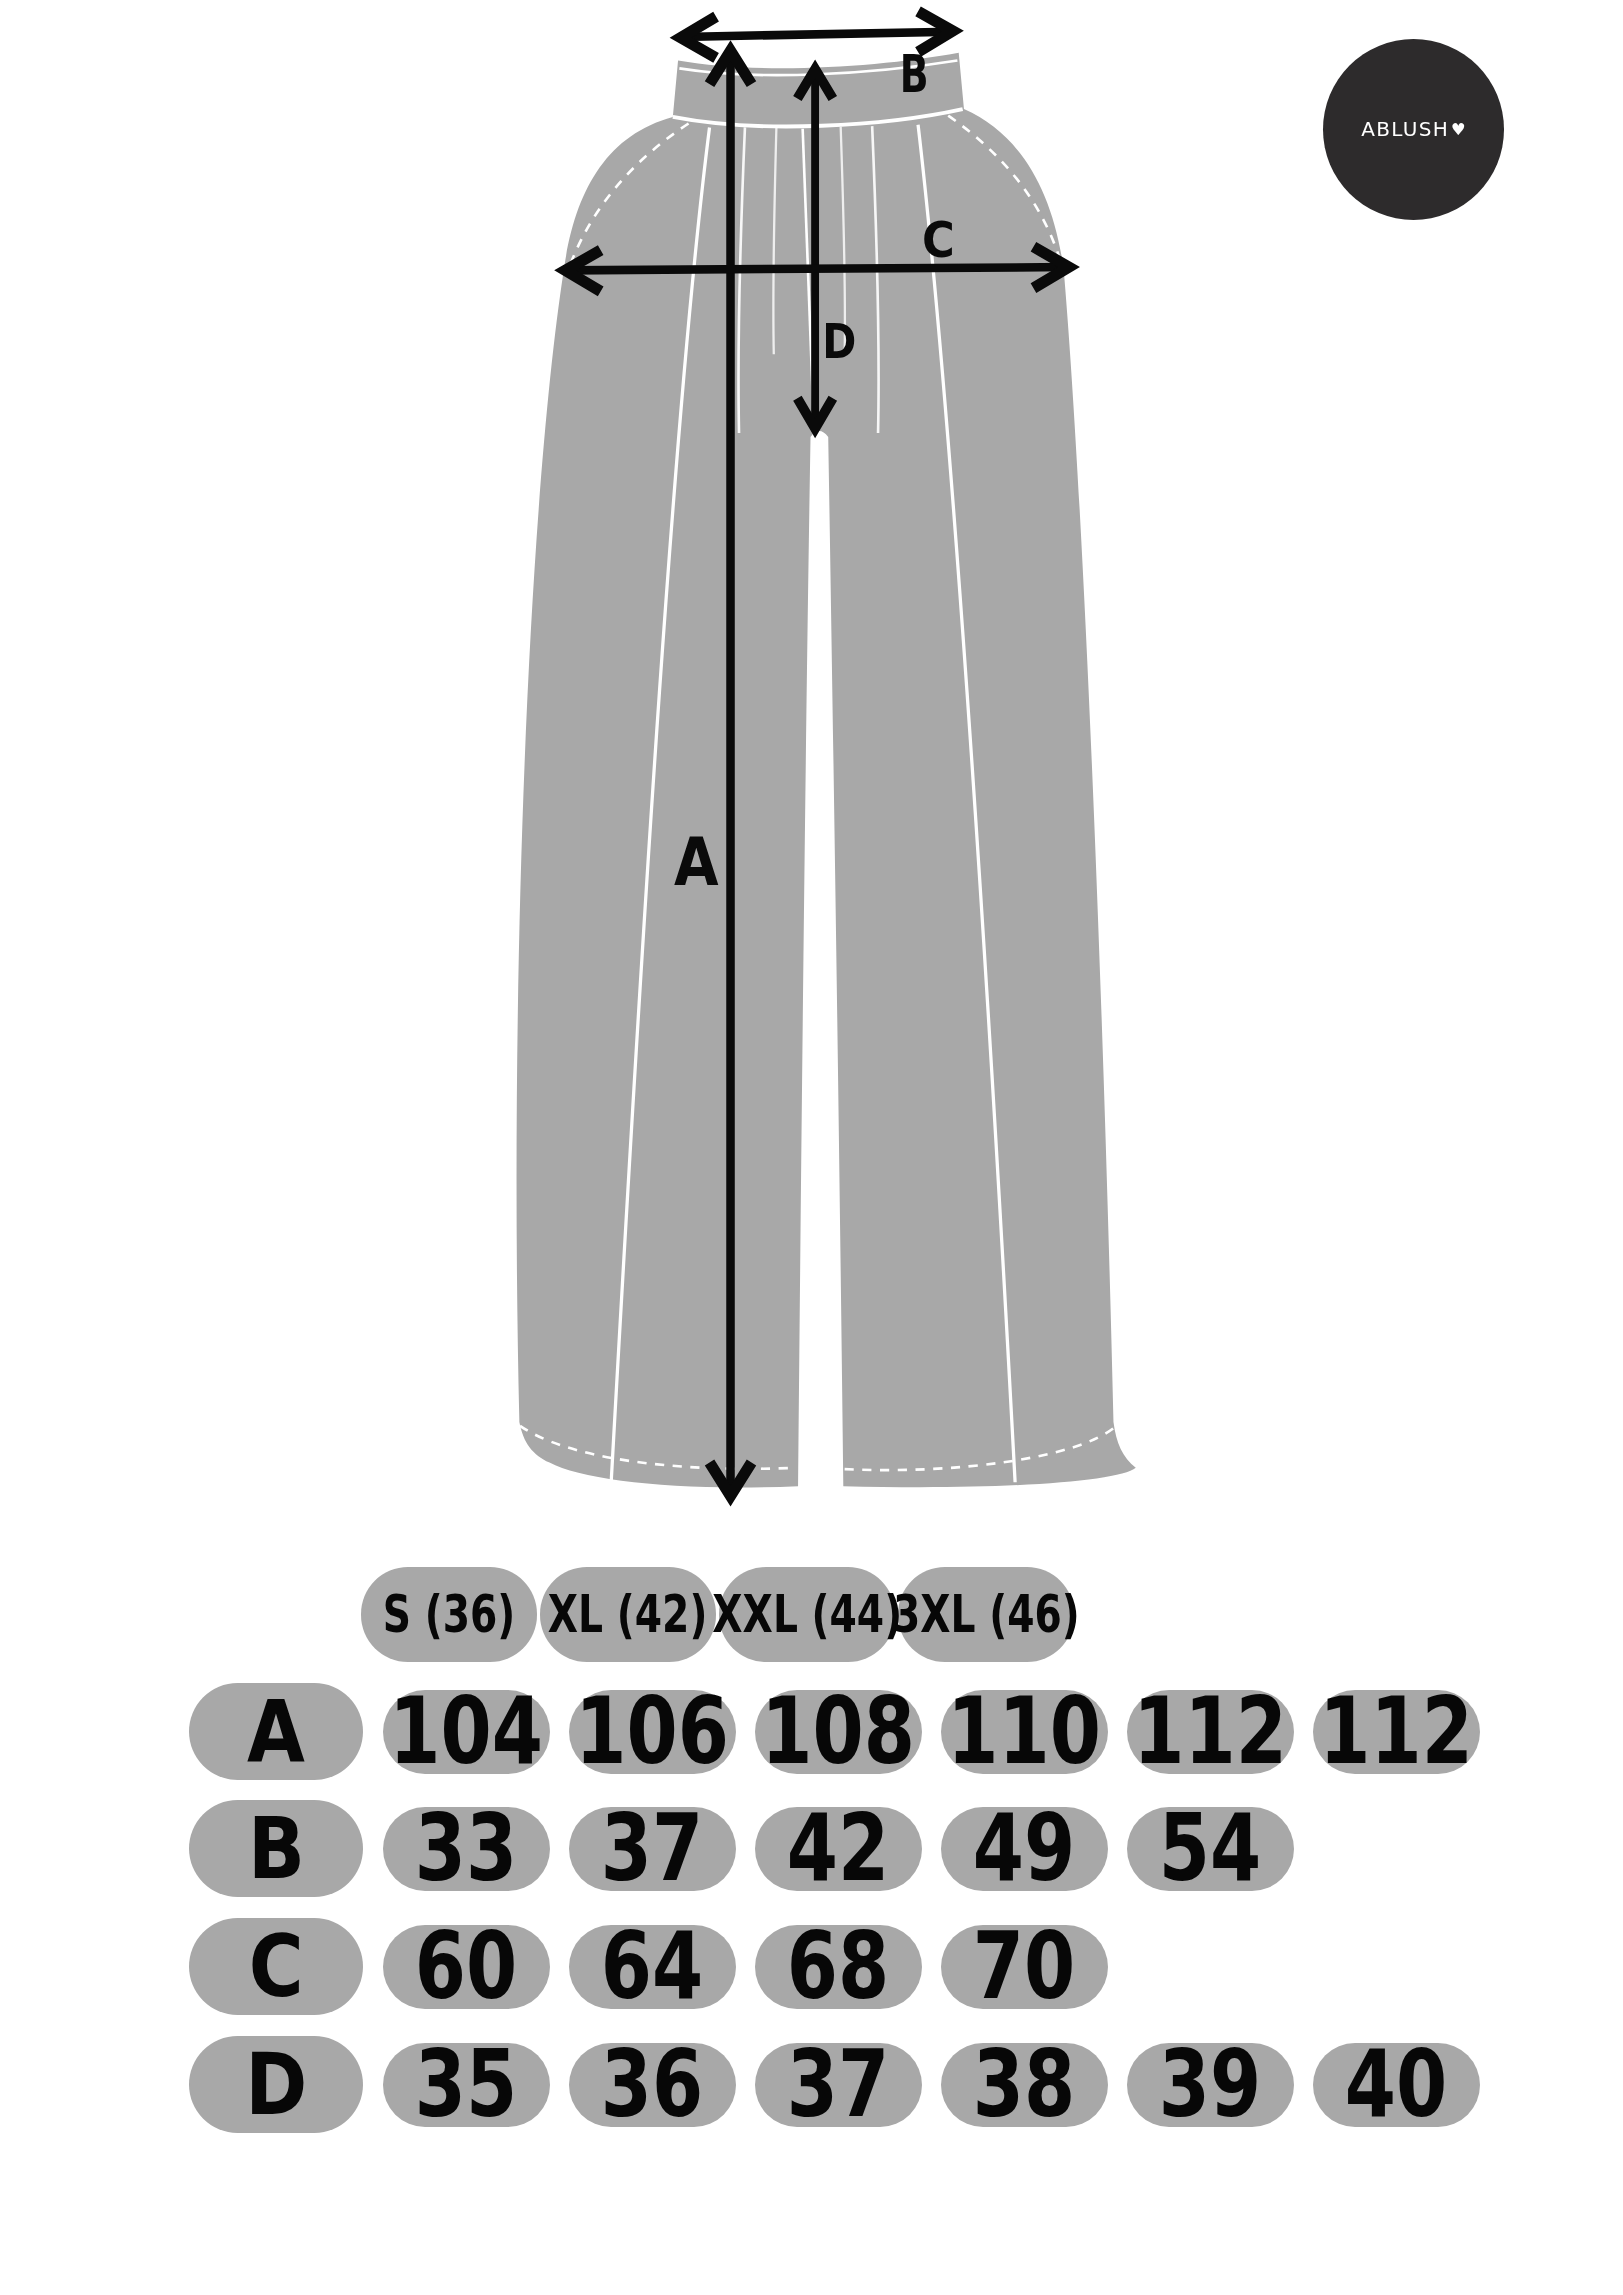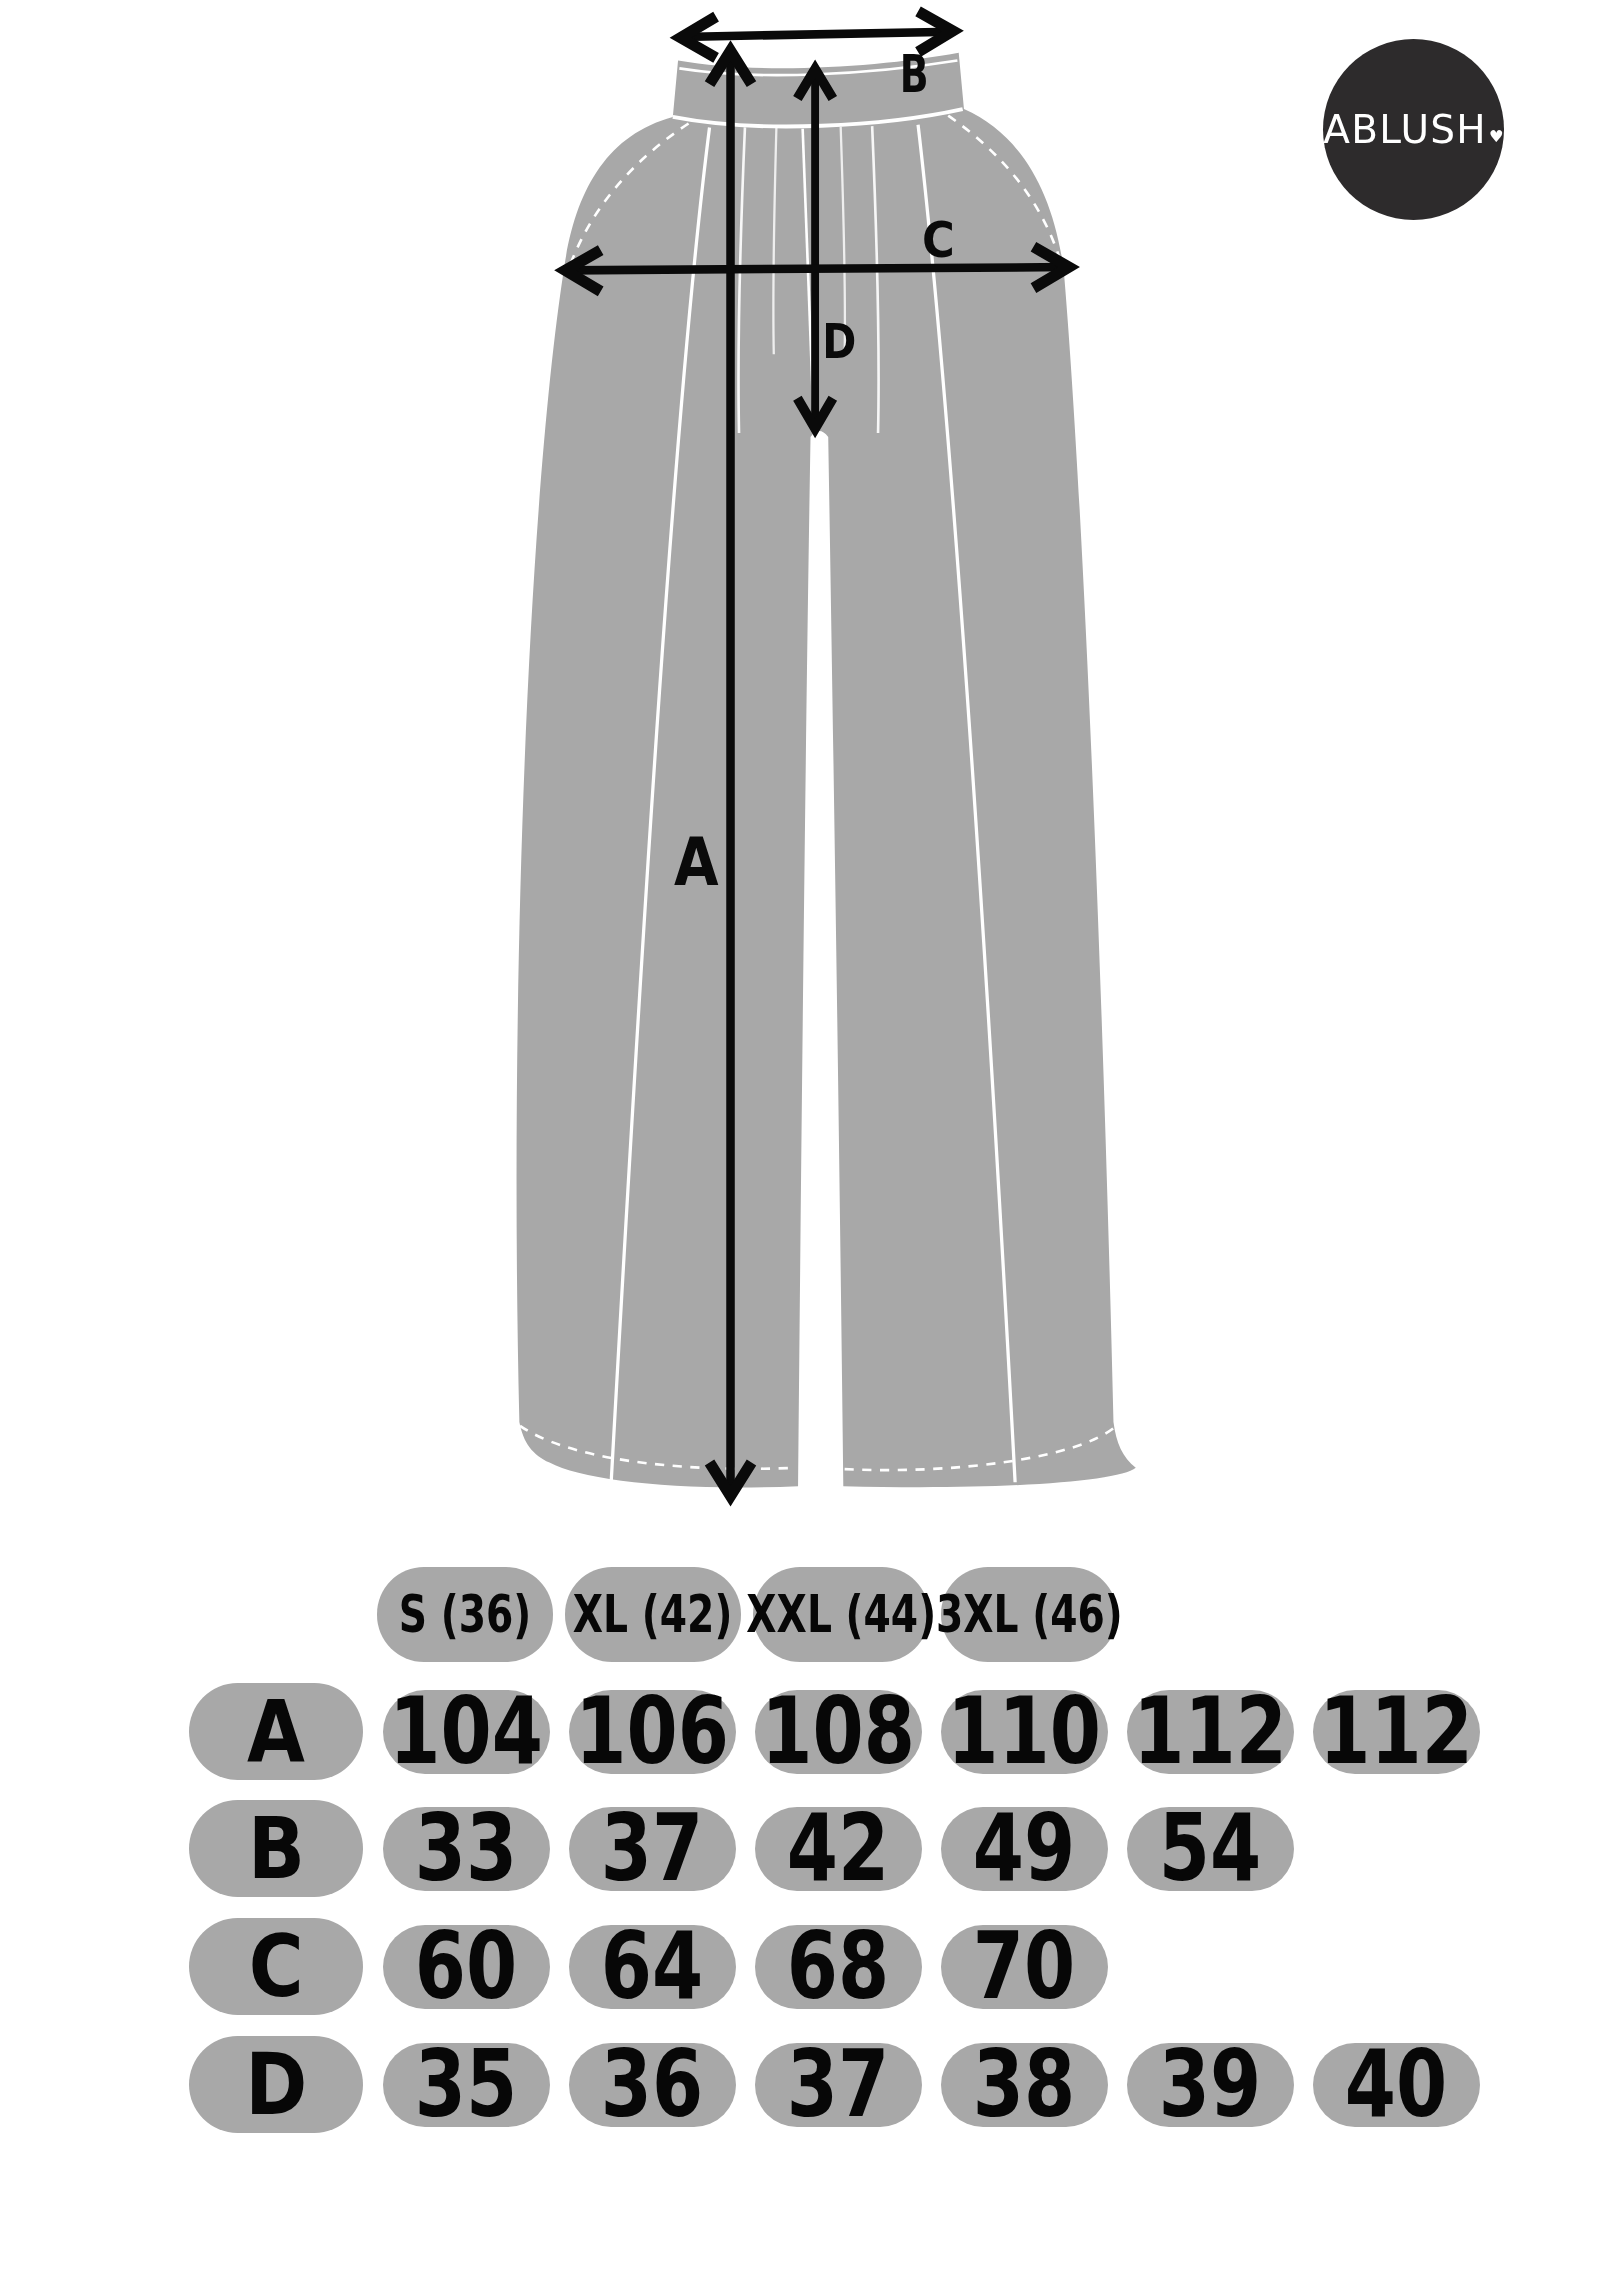--- a/index.html
+++ b/index.html
@@ -6,29 +6,29 @@
   body{width:1623px;height:2295px;position:relative;font-family:"DejaVu Sans",sans-serif;}
   .page{position:absolute;inset:0;overflow:hidden;}
 
   
   .pants-svg{position:absolute;left:0;top:0;}
 
   
   .logo{position:absolute;left:1323px;top:39px;width:181px;height:181px;border-radius:50%;
         background:#2d2b2c;display:flex;align-items:center;justify-content:center;}
   .logo-inner{display:inline-flex;align-items:baseline;}
-  .logo-text{color:#ffffff;font-size:39px;font-weight:500;letter-spacing:1.3px;line-height:1;}
+  .logo-text{color:#ffffff;font-size:20px;font-weight:500;letter-spacing:1.3px;line-height:1;}
   .logo-heart{color:#ffffff;font-size:16.4px;line-height:1;margin-left:2px;transform:translateY(-0.7px);}
 
   
   .size-table{position:absolute;left:0;top:0;width:1623px;height:2295px;}
   .trow{position:absolute;display:flex;align-items:center;}
   .pill{background:#a8a8a8;display:flex;align-items:center;justify-content:center;
         color:#070707;overflow:visible;flex:0 0 auto;}
-  .hrow{left:377px;top:1567px;gap:12px;}
+  .hrow{left:361px;top:1567px;gap:3px;}
   .hpill{width:176px;height:95px;border-radius:47px;}
   .drow{left:189px;gap:19px;}
   .row-a{top:1683px;} .row-b{top:1800px;} .row-c{top:1918px;} .row-d{top:2036px;}
   .lpill{width:174px;height:97px;border-radius:49px;margin-right:0.7px;}
   .vpill{width:167px;height:84px;border-radius:49px;}
   .txt{white-space:nowrap;line-height:1;font-weight:bold;}
   .hsz{font-size:51px;transform:scaleX(.77);}
   .lsz{font-size:85px;transform:scaleX(.88);}
   .vsz{font-size:92px;transform:scaleX(.80);}
 </style>

